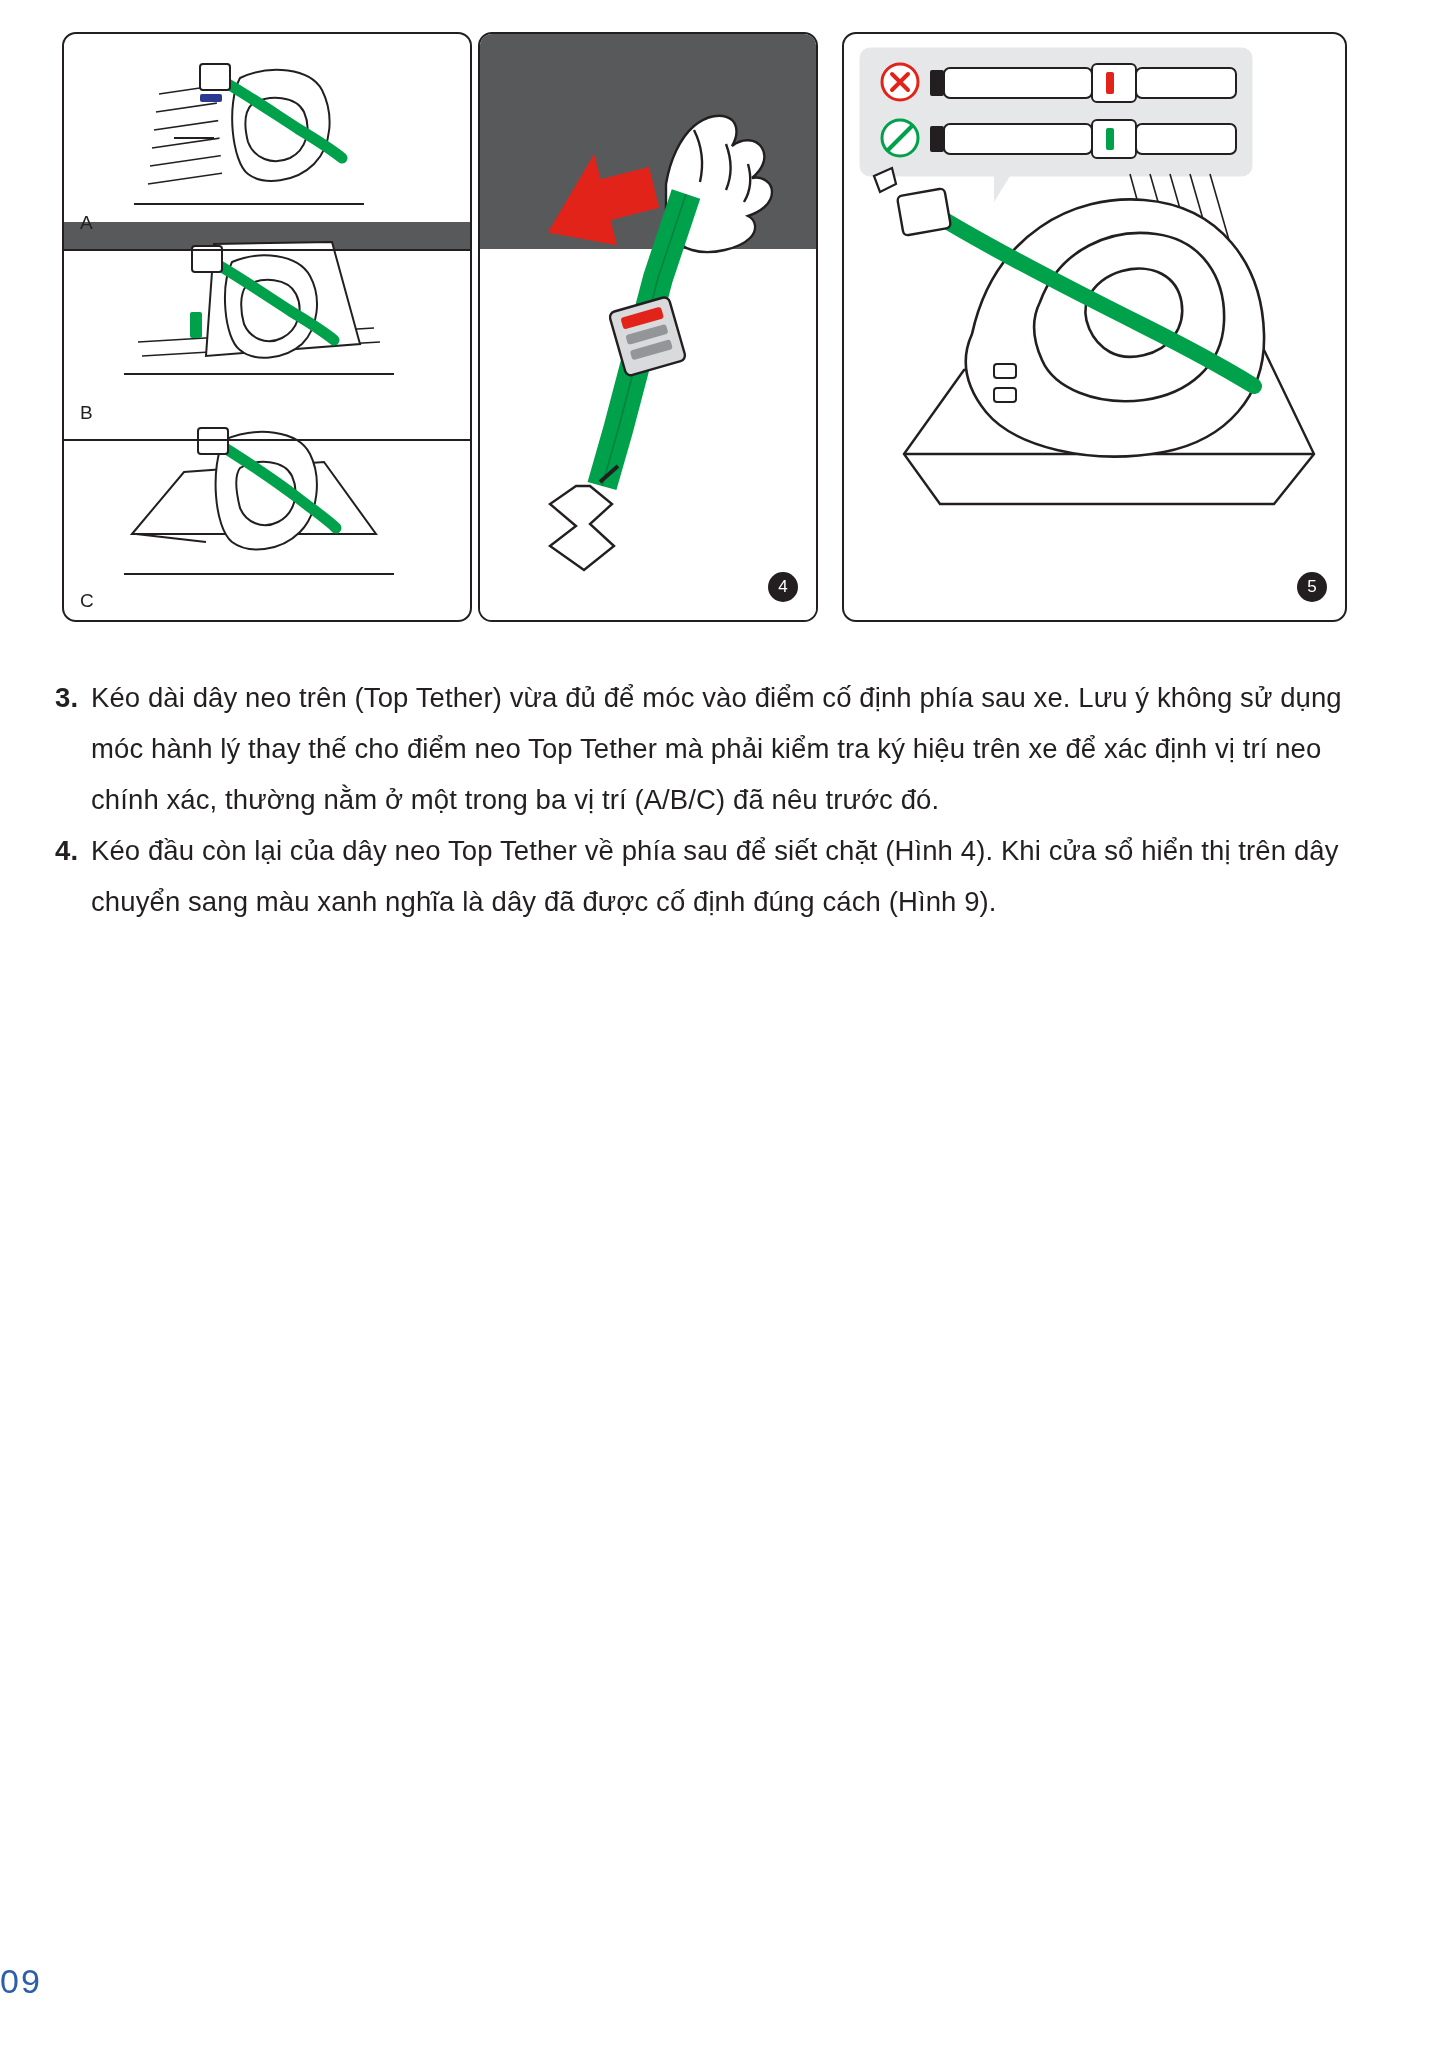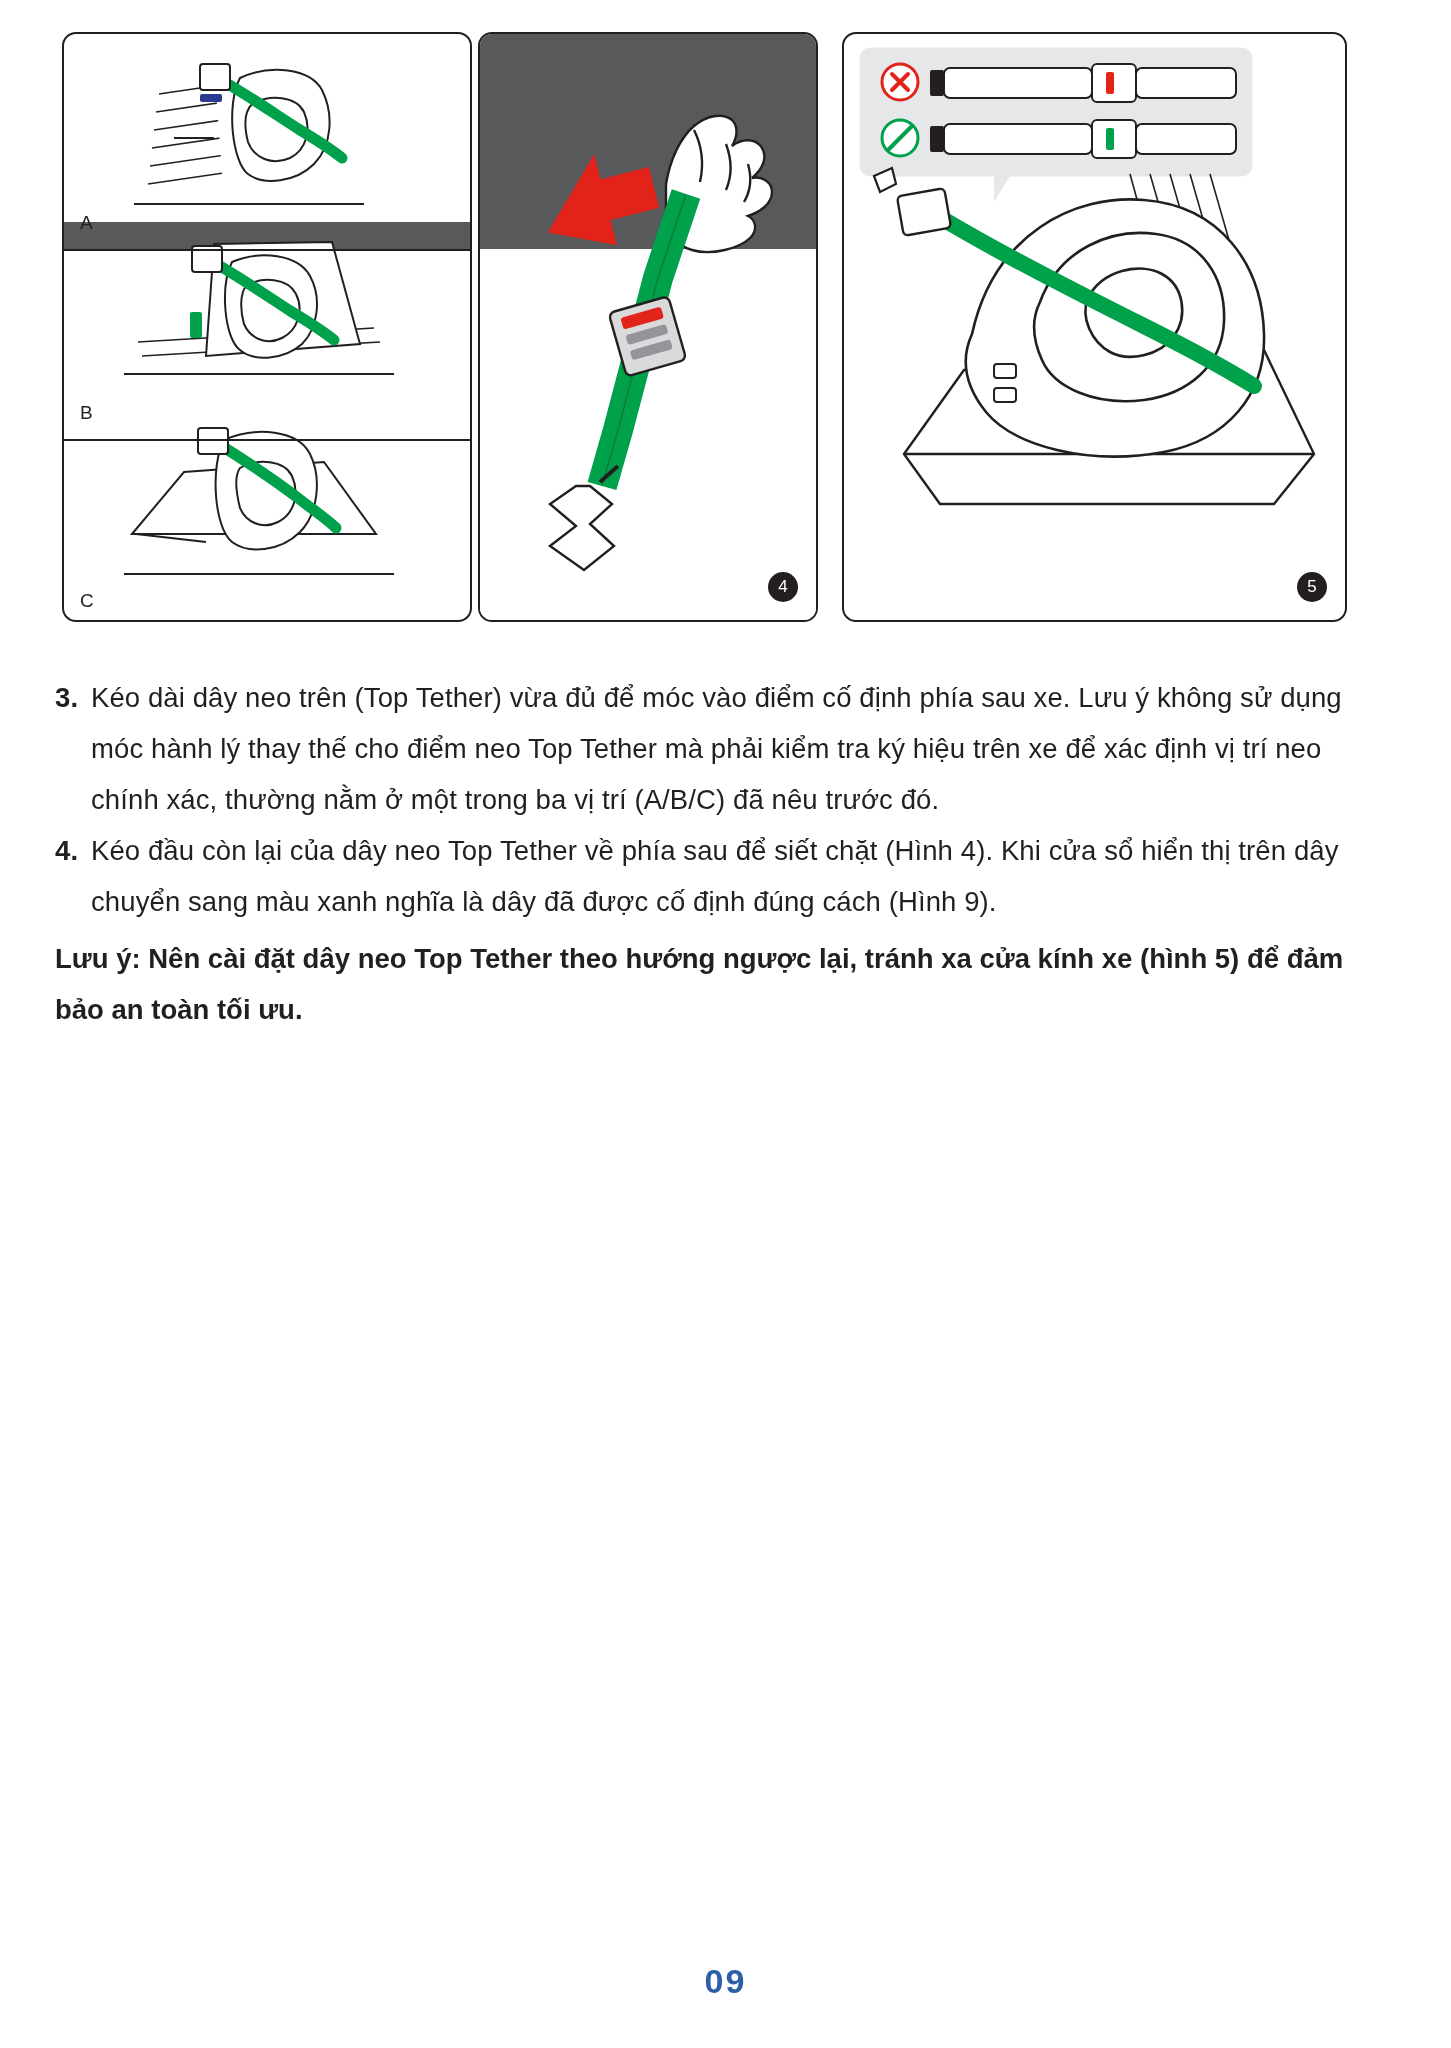--- a/index.html
+++ b/index.html
@@ -100,23 +100,22 @@
   .note .lead {
     font-weight: 700;
   }
 
   
   .page-number {
     position: absolute;
     left: 0;
     top: 1962px;
     width: 1451px;
-    text-align: center;
     font-size: 34px;
-    font-weight: 700;
+    font-weight: 400;
     color: #2c5fa8;
     letter-spacing: 2px;
   }
 </style>
 </head>
 <body>
 
 <div class="figures">
 
   <div class="panel panel-1">
@@ -305,19 +304,16 @@
   <div class="para">
     <div class="num">3.</div>
     <div class="body">Kéo dài dây neo trên (Top Tether) vừa đủ để móc vào điểm cố định phía sau xe. Lưu ý không sử dụng móc hành lý thay thế cho điểm neo Top Tether mà phải kiểm tra ký hiệu trên xe để xác định vị trí neo chính xác, thường nằm ở một trong ba vị trí (A/B/C) đã nêu trước đó.</div>
   </div>
 
   <div class="para">
     <div class="num">4.</div>
     <div class="body">Kéo đầu còn lại của dây neo Top Tether về phía sau để siết chặt (Hình 4). Khi cửa sổ hiển thị trên dây chuyển sang màu xanh nghĩa là dây đã được cố định đúng cách (Hình 9).</div>
   </div>
 
-  <div class="note">
-    <span class="lead">Lưu ý:</span><span> Nên cài đặt dây neo Top Tether theo hướng ngược lại, tránh xa cửa kính xe (hình 5) để đảm bảo an toàn tối ưu.</span>
-  </div>
 
 </div>
 
 <div class="page-number">09</div>
 
 </body></html>

